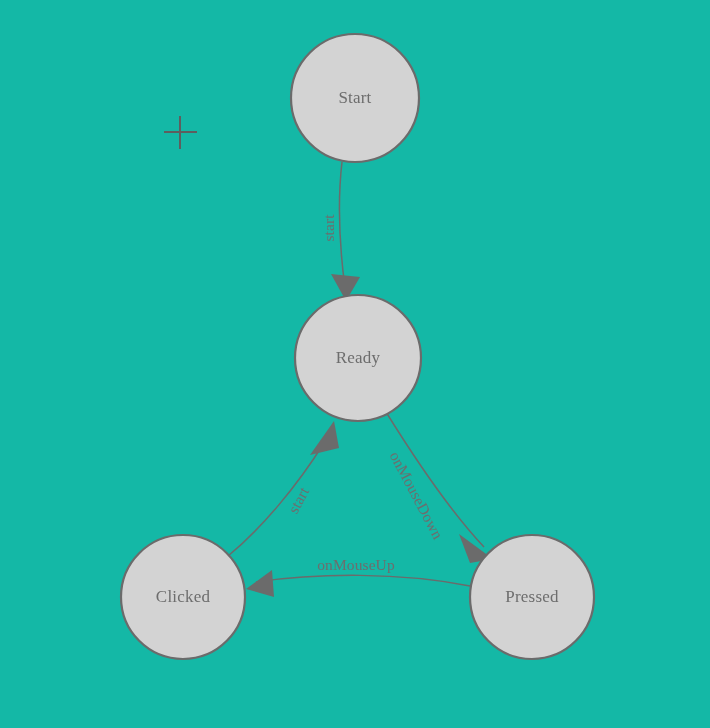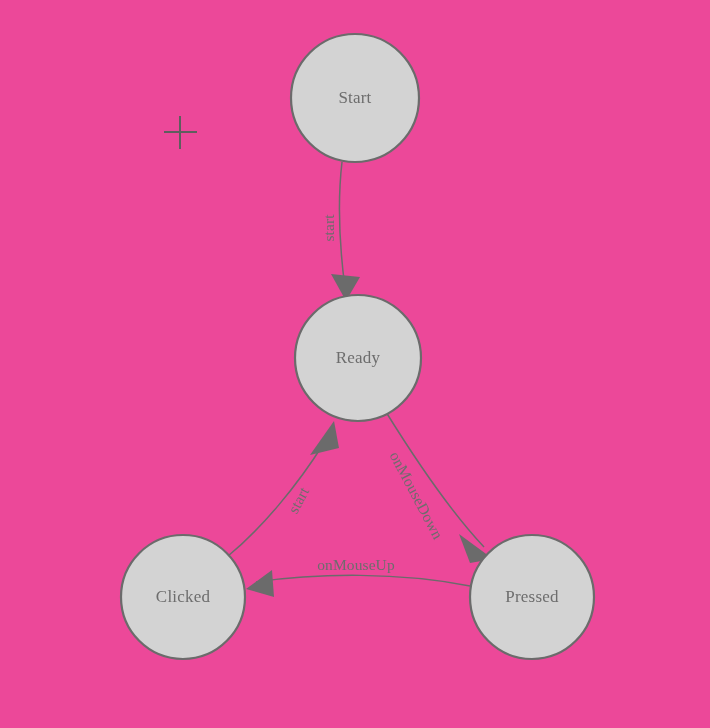--- a/index.html
+++ b/index.html
@@ -7,21 +7,21 @@
     padding: 0;
     background: #ffffff;
   }
   body {
     font-family: "Liberation Serif", "DejaVu Serif", serif;
   }
   #canvas-root {
     position: relative;
     width: 710px;
     height: 728px;
-    background: #ec4899;
+    background: #14b8a6;
     overflow: hidden;
   }
   #diagram-svg {
     position: absolute;
     left: 0;
     top: 0;
     width: 710px;
     height: 728px;
     display: block;
   }

